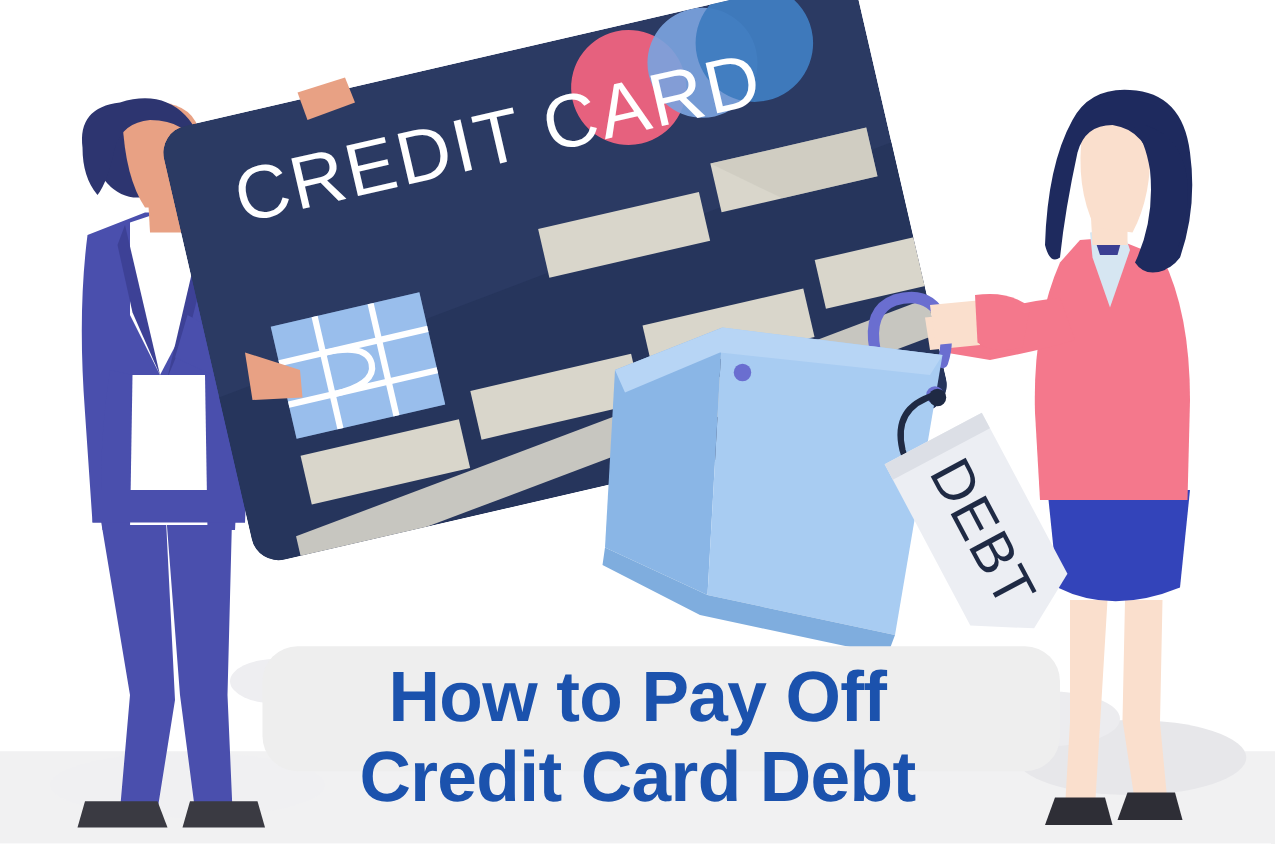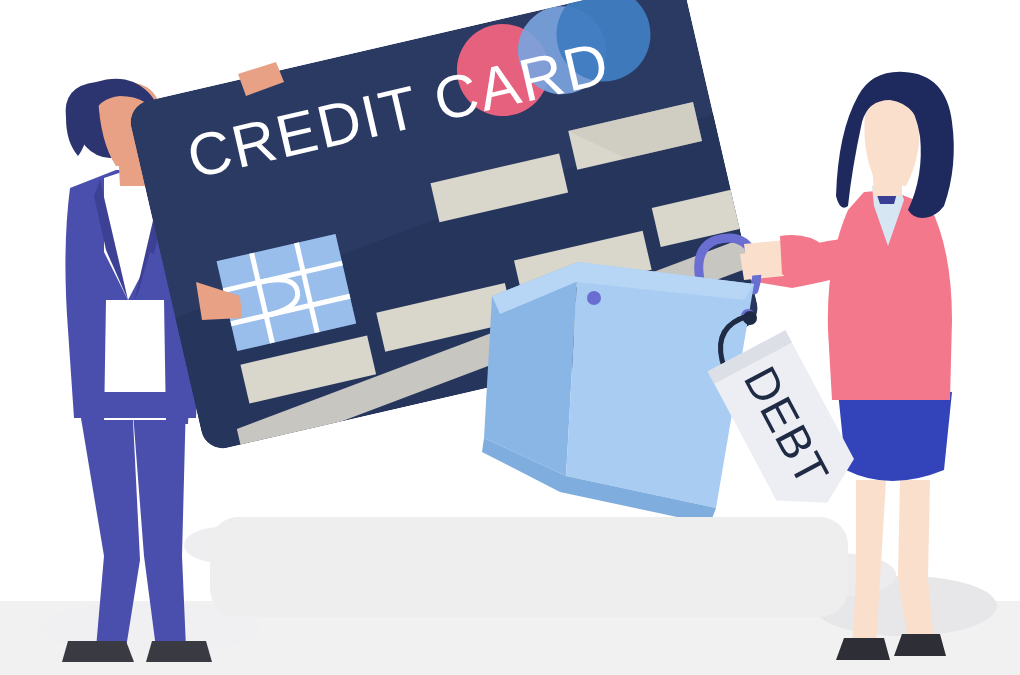--- a/index.html
+++ b/index.html
@@ -226,15 +226,17 @@
 
       <path d="M744 244 L786 240 L790 272 L748 276 Z" fill="#fadfcd"></path>
       <path d="M780 236 Q808 232 824 246 L818 278 Q794 284 782 274 Z" fill="#f4788c"></path>
 
     </g>
   </svg>
 
   <div class="title-plate"></div>
 
   <div class="title-wrap">
+    <span class="title-line l1">How to Pay Off</span>
+    <span class="title-line l2">Credit Card Debt</span>
   </div>
 
 </div>
 
 </body></html>

